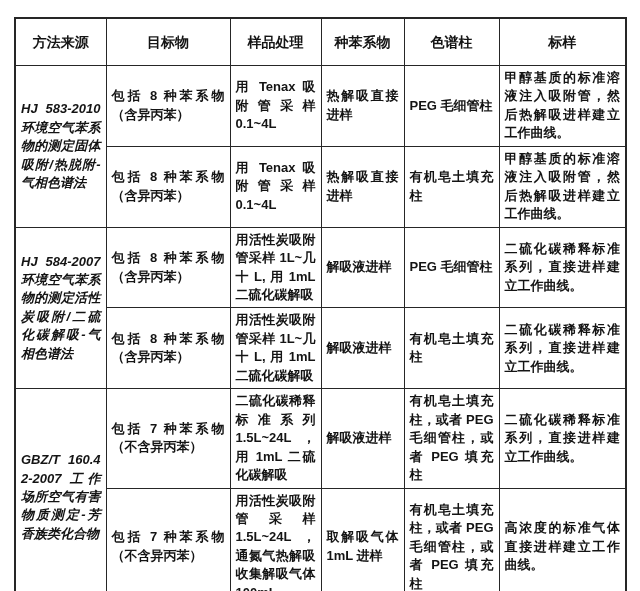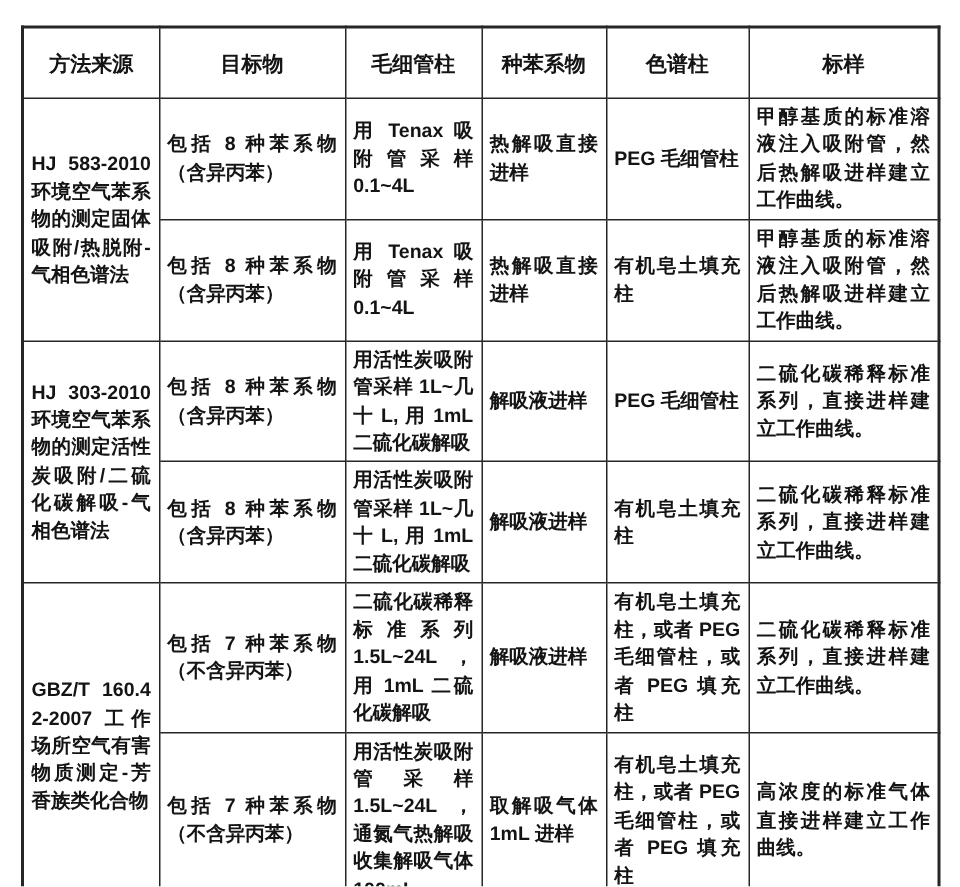--- a/index.html
+++ b/index.html
@@ -43,20 +43,21 @@
   table.methods td {
     font-size: 13px;
     line-height: 1.42;
     text-align: justify;
     text-align-last: left;
   }
   td.src {
     font-size: 12.5px;
     word-break: break-all;
     padding: 2px 4px;
+    font-style: italic;
   }
   tr.r1 { height: 68px; }
   tr.r2 { height: 78px; }
   tr.r3 { height: 74px; }
   tr.r4 { height: 75px; }
   tr.r5 { height: 88px; }
   tr.r6 { height: 107px; }
 </style>
 </head>
 <body>
@@ -68,21 +69,21 @@
       <col style="width:124px">
       <col style="width:91px">
       <col style="width:83px">
       <col style="width:95px">
       <col style="width:127px">
     </colgroup>
     <thead>
       <tr>
         <th>方法来源</th>
         <th>目标物</th>
-        <th>毛细管柱</th>
+        <th>样品处理</th>
         <th>种苯系物</th>
         <th>色谱柱</th>
         <th>标样</th>
       </tr>
     </thead>
     <tbody>
       <tr class="r1">
         <td class="src" rowspan="2">HJ 583-2010 环境空气苯系物的测定固体吸附/热脱附-气相色谱法</td>
         <td>包括 8 种苯系物（含异丙苯）</td>
         <td>用 Tenax 吸附管采样 0.1~4L</td>
@@ -91,21 +92,21 @@
         <td>甲醇基质的标准溶液注入吸附管，然后热解吸进样建立工作曲线。</td>
       </tr>
       <tr class="r2">
         <td>包括 8 种苯系物（含异丙苯）</td>
         <td>用 Tenax 吸附管采样 0.1~4L</td>
         <td>热解吸直接进样</td>
         <td>有机皂土填充柱</td>
         <td>甲醇基质的标准溶液注入吸附管，然后热解吸进样建立工作曲线。</td>
       </tr>
       <tr class="r3">
-        <td class="src" rowspan="2">HJ 303-2010 环境空气苯系物的测定活性炭吸附/二硫化碳解吸-气相色谱法</td>
+        <td class="src" rowspan="2">HJ 584-2007 环境空气苯系物的测定活性炭吸附/二硫化碳解吸-气相色谱法</td>
         <td>包括 8 种苯系物（含异丙苯）</td>
         <td>用活性炭吸附管采样 1L~几十 L, 用 1mL 二硫化碳解吸</td>
         <td>解吸液进样</td>
         <td>PEG 毛细管柱</td>
         <td>二硫化碳稀释标准系列，直接进样建立工作曲线。</td>
       </tr>
       <tr class="r4">
         <td>包括 8 种苯系物（含异丙苯）</td>
         <td>用活性炭吸附管采样 1L~几十 L, 用 1mL 二硫化碳解吸</td>
         <td>解吸液进样</td>

